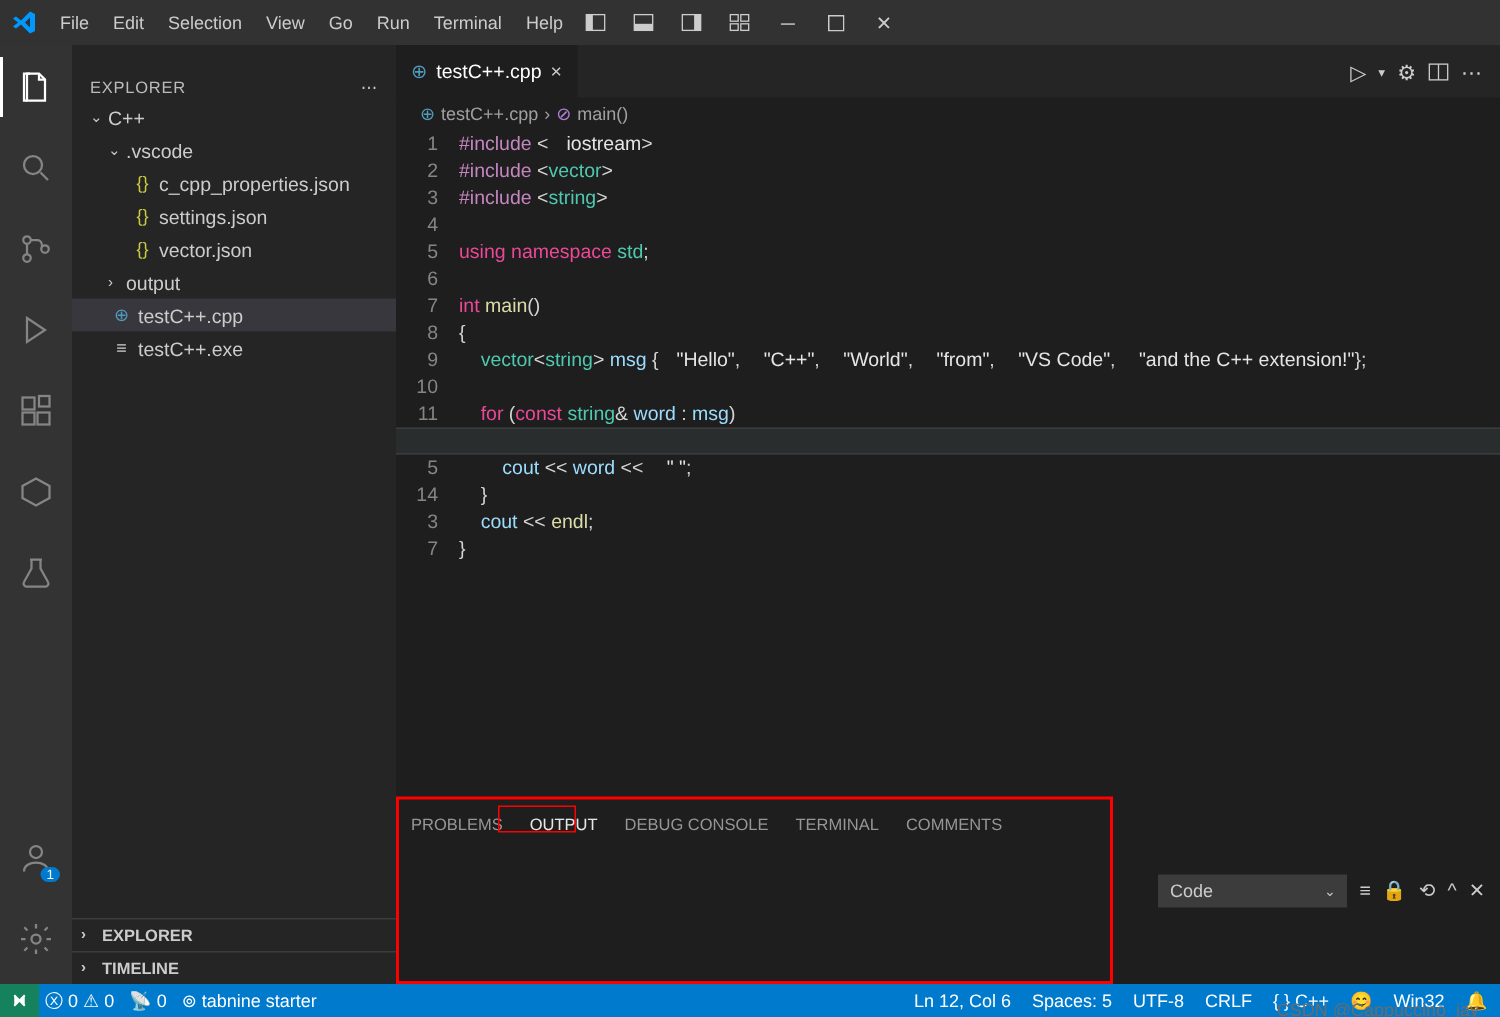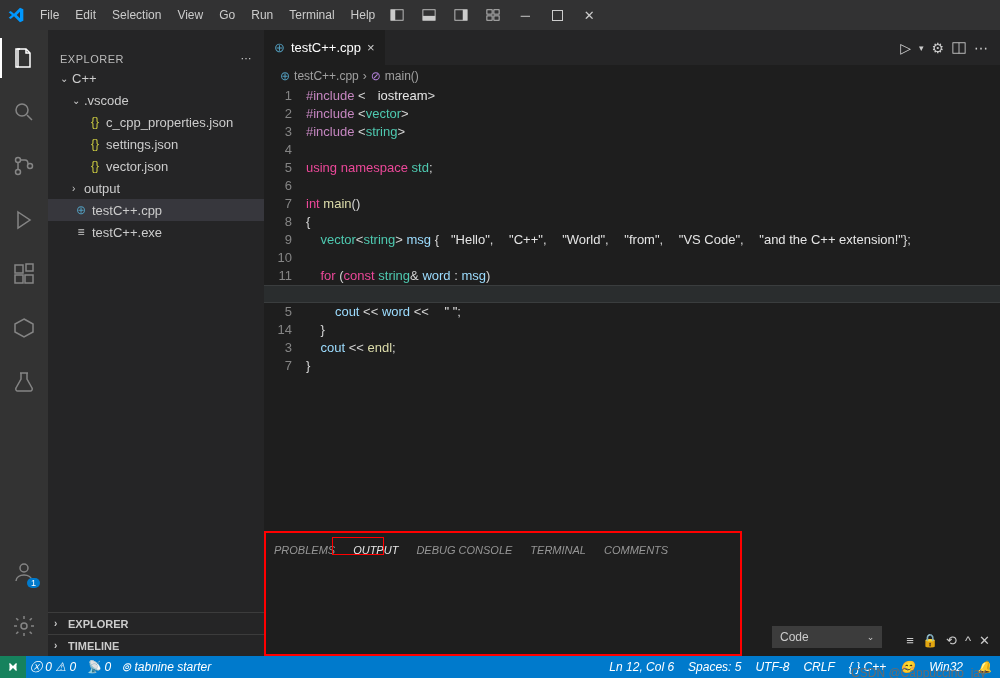--- a/index.html
+++ b/index.html
@@ -41,31 +41,31 @@
 .breadcrumb .sym { color:#b180d7; }
 .code { flex:1; display:flex; font-family:Consolas,'Courier New',monospace; font-size:13px; line-height:18px; position:relative; }
 .gutter { width:42px; text-align:right; color:#858585; padding-right:14px; user-select:none; }
 .code-lines { flex:1; white-space:pre; color:#d4d4d4; }
 .hl12 { background:#2a2d2e; position:absolute; left:0; right:0; height:18px; top:calc(11 * 18px); z-index:0; border-top:1px solid #3a3d3e; border-bottom:1px solid #3a3d3e; }
 .minimap { width:60px; background:#1e1e1e; }
 .k { color:#ec4899; } .kc { color:#c586c0; } .s { color:#e5e5e5;padding-left:12px; } .t { color:#4ec9b0; } .f { color:#dcdcaa; } .v { color:#9cdcfe; }
 .panel-wrap { position:relative; }
 .panel-highlight { position:absolute; border:2px solid #ff0000; z-index:5; left:0px; top:0px; width:478px; height:125px; pointer-events:none; }
 .panel { height:125px; display:flex; background:#1e1e1e; }
-.panel-left { flex:1; padding:8px 10px;font-style:italic; }
+.panel-left { flex:1; padding:8px 10px; }
 .panel-tabs { display:flex; gap:18px; font-size:11px; color:#969696; height:22px; align-items:center; }
 .panel-tabs span { cursor:pointer; }
 .panel-tabs .active { color:#e7e7e7; }
 .output-tab-box { position:absolute; border:1px solid #ff0000; left:68px; top:6px; width:52px; height:18px; pointer-events:none; z-index:6; }
 .panel-body { font-family:Consolas,monospace; font-size:12px; color:#d4d4d4; padding-top:6px; }
-.panel-right { width:238px; padding:8px 10px; display:flex; align-items:flex-end; gap:24px; }
+.panel-right { width:238px; padding:8px 10px; display:flex; align-items:center; gap:8px; }
 .panel-select { flex:1; background:#3c3c3c; color:#cccccc; height:22px; display:flex; align-items:center; padding:0 8px; font-size:12px; justify-content:space-between; cursor:pointer; }
 .panel-icons { display:flex; gap:8px; color:#cccccc; font-size:13px; align-items:center; }
 .panel-icons span { cursor:pointer; }
-.statusbar { height:22px; background:#007acc; display:flex; align-items:center; color:#ffffff; font-size:12px; padding:0 8px;font-style:italic; }
+.statusbar { height:22px; background:#007acc; display:flex; align-items:center; color:#ffffff; font-size:12px; padding:0 8px; }
 .statusbar .sb-left { display:flex; align-items:center; gap:10px; }
 .statusbar .sb-right { margin-left:auto; display:flex; align-items:center; gap:14px; }
 .statusbar .remote { background:#16825d; height:22px; display:flex; align-items:center; padding:0 6px; margin-left:-8px; margin-right:4px; }
 .watermark { position:absolute; right:14px; bottom:-2px; color:#6b6b6b; font-size:12px; z-index:20; }
 svg { display:block; }
 .cpp-icon { color:#519aba; }
 .json-icon { color:#cbcb41; }
 </style>
 </head>
 <body>

